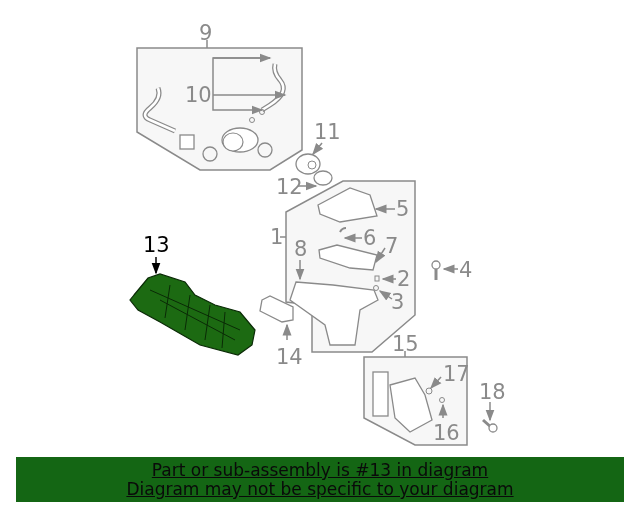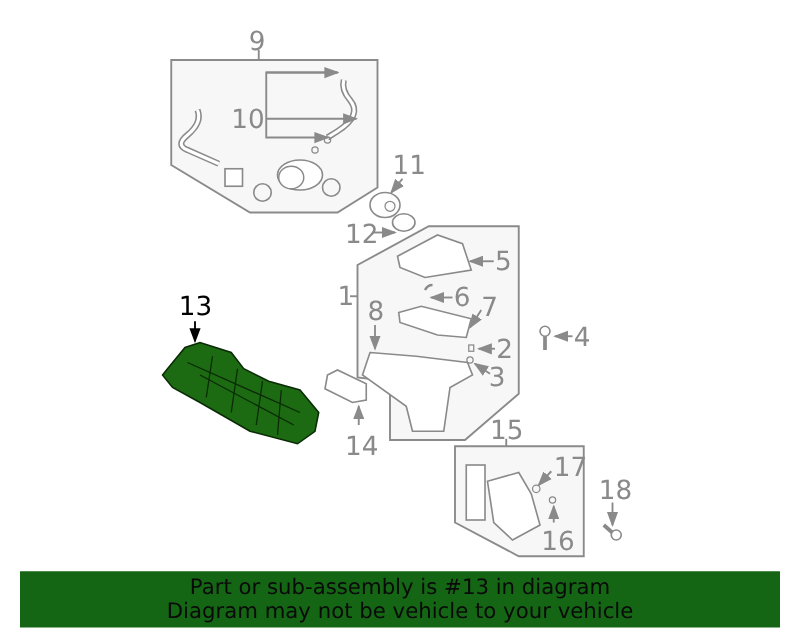--- a/index.html
+++ b/index.html
@@ -1,21 +1,21 @@
 <!DOCTYPE html>
 <html><head>
 <meta charset="utf-8">
 <style>
   html,body{margin:0;padding:0;background:#fff;}
   body{width:640px;height:512px;position:relative;overflow:hidden;font-family:"DejaVu Sans",sans-serif;}
   #diagram{position:absolute;left:0;top:0;width:640px;height:512px;}
   .callout{font-family:"DejaVu Sans",sans-serif;font-size:21px;fill:#8a8a8a;}
   .callout.hl{fill:#000;}
   #banner{position:absolute;left:16px;top:457px;width:608px;height:45px;background:#146614;color:#0a0a0a;
-    text-align:center;font-size:17px;line-height:19px;padding-top:4px;box-sizing:border-box;}
+    text-align:center;font-size:17px;line-height:19px;padding-top:4px;box-sizing:border-box;text-decoration:underline;}
   #banner div{white-space:nowrap;}
 </style>
 </head>
 <body>
 
 <svg id="diagram" viewBox="0 0 640 512" xmlns="http://www.w3.org/2000/svg">
   <defs>
     <marker id="ah" markerWidth="8" markerHeight="8" refX="7" refY="4" orient="auto">
       <path d="M0,1 L8,4 L0,7 Z" fill="#8a8a8a"></path>
     </marker>
@@ -126,14 +126,14 @@
   <g>
     <line x1="483" y1="420" x2="492" y2="428" stroke="#8a8a8a" stroke-width="3"></line>
     <circle cx="493" cy="428" r="4" fill="#fff" stroke="#8a8a8a" stroke-width="1.3"></circle>
     <line x1="490" y1="402" x2="490" y2="420" stroke="#8a8a8a" stroke-width="1.5" marker-end="url(#ah)"></line>
   </g>
   <text class="callout" x="479" y="399">18</text>
 </svg>
 
 <div id="banner">
   <div>Part or sub-assembly is #13 in diagram</div>
-  <div>Diagram may not be vehicle to your vehicle</div>
+  <div>Diagram may not be specific to your diagram</div>
 </div>
 
 </body></html>

